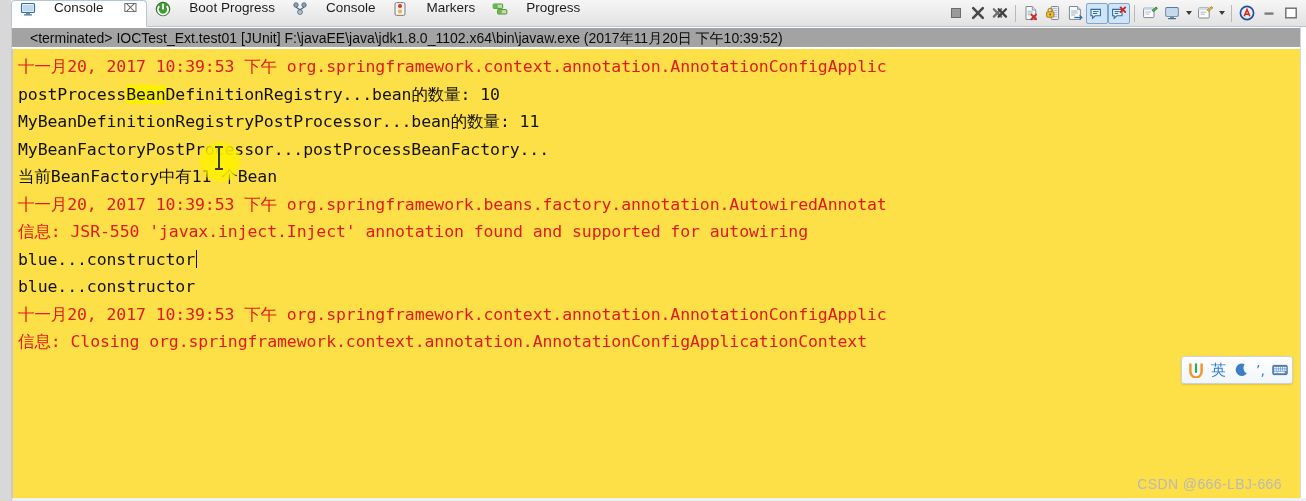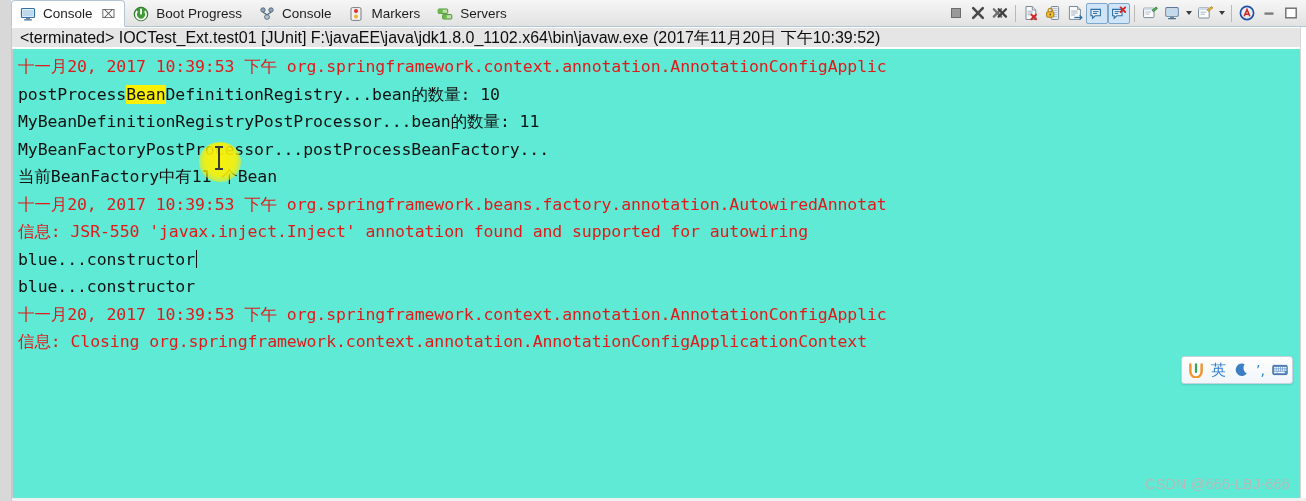--- a/index.html
+++ b/index.html
@@ -36,22 +36,22 @@
     box-sizing: border-box;
   }
   .tabs {
     display: flex;
     align-items: flex-end;
     height: 27px;
     flex: 0 0 auto;
   }
   .tab {
     display: flex;
-    align-items: center;
-    gap: 7px;
+    align-items: flex-start;
+    gap: 18px;
     height: 25px;
     padding: 0 9px 0 8px;
     font-size: 13.5px;
     color: #1c1c1c;
     white-space: nowrap;
     box-sizing: border-box;
   }
   .tab.active {
     background: #ffffff;
     border: 1px solid #b6c5d6;
@@ -106,37 +106,37 @@
     border-left: 3.5px solid transparent;
     border-right: 3.5px solid transparent;
     border-top: 4px solid #3b3b3b;
   }
 
   
   .desc-line {
     position: absolute;
     left: 12px; top: 28px;
     width: 1294px; height: 20px;
-    background: #e5e5e5;
-    font-size: 16px;
+    background: #a3a3a3;
+    font-size: 14px;
     color: #0c0c0c;
     white-space: nowrap;
     overflow: hidden;
-    padding-left: 8px;
+    padding-left: 18px;
     box-sizing: border-box;
     line-height: 20px;
     border-bottom: 1px solid #ffffff;
   }
 
   
   .console {
     position: absolute;
     left: 12px; top: 49px;
     width: 1294px; height: 452px;
-    background: #5eead4;
+    background: #fde047;
     overflow: hidden;
     border-left: 1px solid #c9c9c9;
     box-sizing: border-box;
   }
   .console-inner {
     position: relative;
     padding: 4px 0 0 5px;
   }
   .cline {
     font-family: "DejaVu Sans Mono", monospace;
@@ -222,21 +222,21 @@
   .ime-punct {
     font-family: "DejaVu Sans", sans-serif;
     font-size: 14px;
     color: #2f7fd0;
     line-height: 1;
   }
 
   
   .watermark {
     position: absolute;
-    right: 16px; bottom: 9px;
+    right: 24px; bottom: 9px;
     font-family: "Liberation Sans", sans-serif;
     font-size: 14px;
     color: #b9b9b9;
     letter-spacing: 0.4px;
     user-select: none;
   }
 </style>
 </head>
 <body>
 
@@ -295,21 +295,21 @@
 
     <div class="tab">
       <span class="ic">
         <svg viewBox="0 0 16 16" width="16" height="16">
           <rect x="1.2" y="3" width="9.5" height="4.4" rx="0.8" fill="#bfe0a8" stroke="#4f8f3c" stroke-width="1"></rect>
           <rect x="1.2" y="3" width="4.6" height="4.4" fill="#6db84d"></rect>
           <rect x="5.5" y="8.6" width="9.3" height="4.4" rx="0.8" fill="#bfe0a8" stroke="#4f8f3c" stroke-width="1"></rect>
           <rect x="5.5" y="8.6" width="4.3" height="4.4" fill="#6db84d"></rect>
         </svg>
       </span>
-      <span class="tab-label">Servers</span>
+      <span class="tab-label">Progress</span>
     </div>
   </div>
 
   <div class="toolbar">
 
     <div class="tb-btn">
       <svg class="ic" viewBox="0 0 16 16">
           <rect x="3.5" y="3.5" width="9" height="9" fill="#9a9a9a" stroke="#6c6c6c" stroke-width="1"></rect>
         </svg>
     </div>

